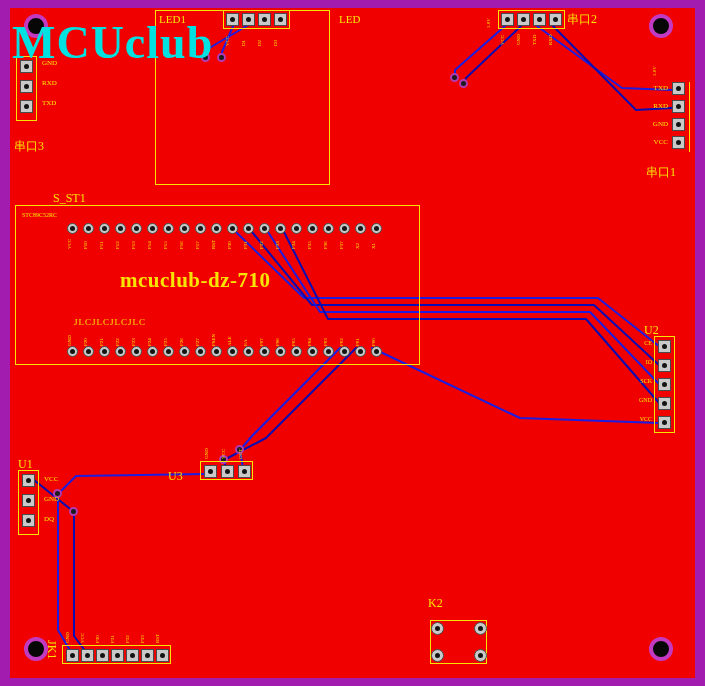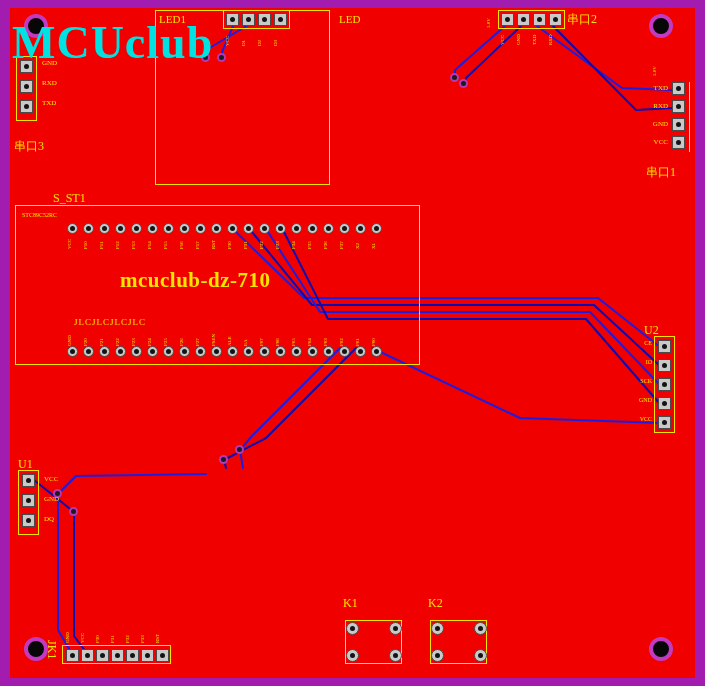--- a/index.html
+++ b/index.html
@@ -439,20 +439,37 @@
         </div>
     </div>
     <div class="stack" style="left:26px;top:8px;gap:13px;">
 
     <span class="hlabel">VCC</span>
         <span class="hlabel">GND</span>
         <span class="hlabel">DQ</span>
       </div>
   </div>
 
+  <div class="abs z2" style="left:198px;top:444px;width:70px;height:45px;">
+    <div class="ref" style="left:-30px;top:26px;">U3</div>
+    <div class="vrow" style="left:6px;top:0;gap:4px;">
+
+    <span class="vlabel">GND</span>
+        <span class="vlabel">VCC</span>
+        <span class="vlabel">OUT</span>
+      </div>
+    <div class="outline abs" style="left:2px;top:17px;width:53px;height:19px;">
+      <div class="row" style="gap:4px;padding:3px;">
+
+      <span class="spad"></span>
+          <span class="spad"></span>
+          <span class="spad"></span>
+        </div>
+    </div>
+  </div>
 
   <div class="abs z2" style="left:44px;top:626px;width:140px;height:45px;">
     <div class="vref" style="left:2px;top:14px;height:38px;">JK1</div>
     <div class="vrow jk" style="left:21px;top:2px;">
 
     <span class="vlabel">GND</span>
         <span class="vlabel">VCC</span>
         <span class="vlabel">P30</span>
         <span class="vlabel">P31</span>
         <span class="vlabel">P32</span>
@@ -466,28 +483,20 @@
           <span class="spad"></span>
           <span class="spad"></span>
           <span class="spad"></span>
           <span class="spad"></span>
           <span class="spad"></span>
           <span class="spad"></span>
         </div>
     </div>
   </div>
 
-  <div class="abs z2" style="left:345px;top:616px;width:58px;height:48px;">
-    <div class="ref" style="left:-2px;top:-19px;">K1</div>
-    <div class="outline abs" style="left:0;top:4px;width:57px;height:44px;"></div>
-    <span class="kpad" style="left:1px;top:6px;"></span>
-    <span class="kpad" style="left:44px;top:6px;"></span>
-    <span class="kpad" style="left:1px;top:33px;"></span>
-    <span class="kpad" style="left:44px;top:33px;"></span>
-  </div>
   <div class="abs z2" style="left:430px;top:616px;width:58px;height:48px;">
     <div class="ref" style="left:-2px;top:-19px;">K2</div>
     <div class="outline abs" style="left:0;top:4px;width:57px;height:44px;"></div>
     <span class="kpad" style="left:1px;top:6px;"></span>
     <span class="kpad" style="left:44px;top:6px;"></span>
     <span class="kpad" style="left:1px;top:33px;"></span>
     <span class="kpad" style="left:44px;top:33px;"></span>
   </div>
 
 </div>

